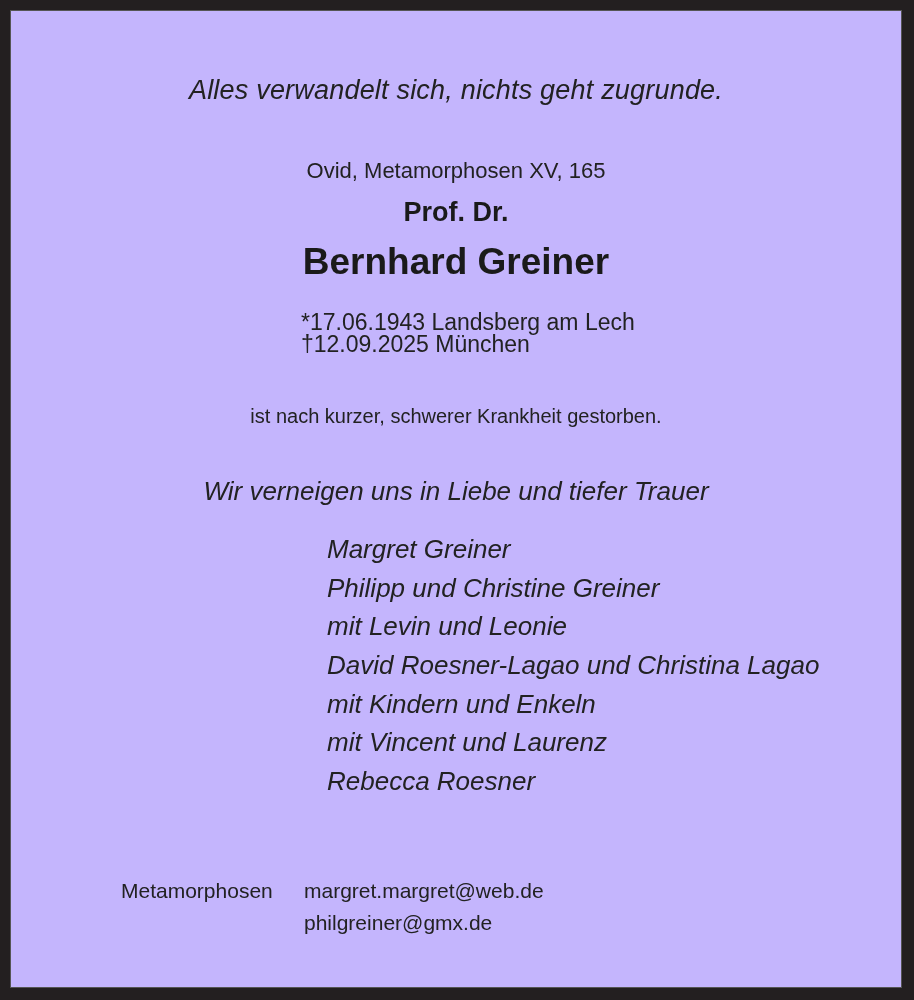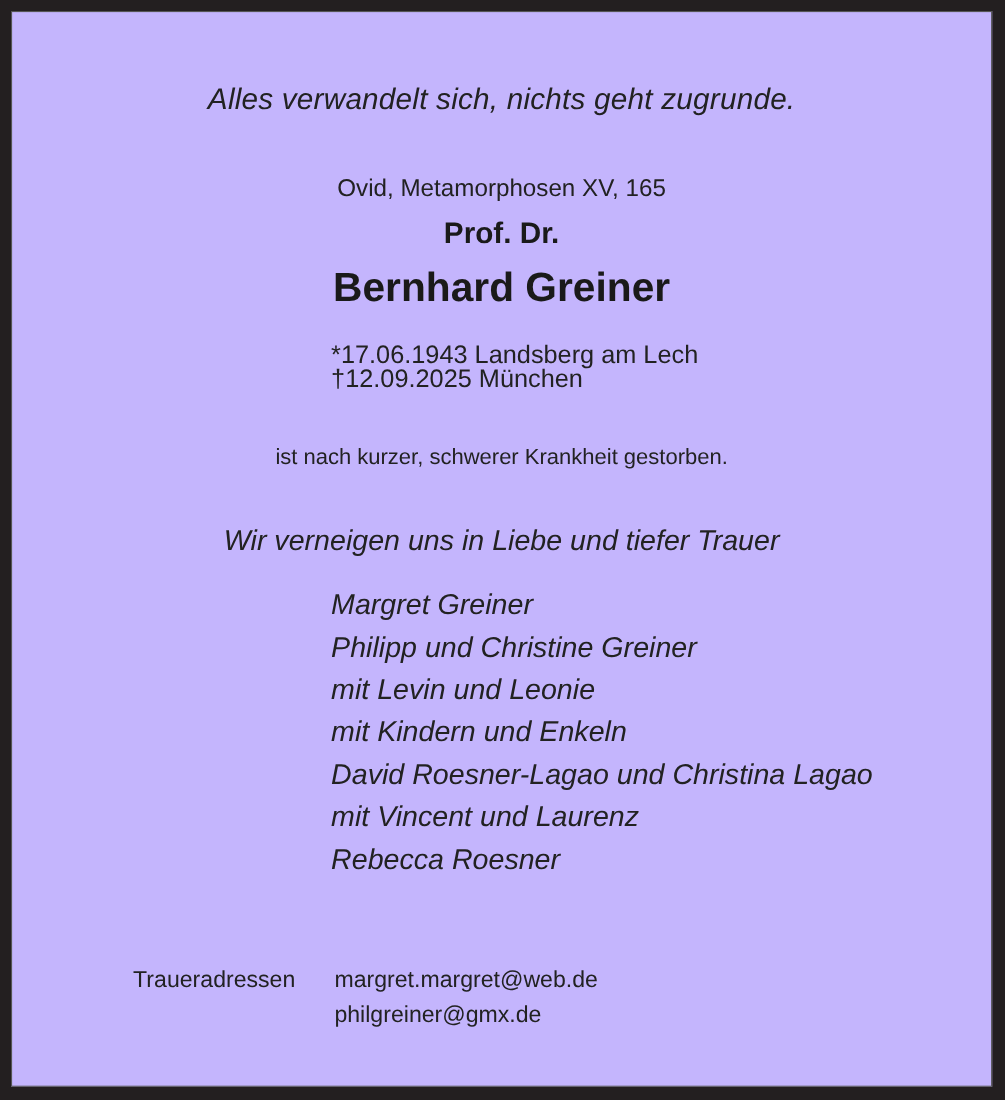--- a/index.html
+++ b/index.html
@@ -36,21 +36,21 @@
     .died { top: 320px; }
 
     .statement { top: 394px; font-size: 20px; color: #222; }
     .bow { top: 465px; font-size: 26px; font-style: italic; color: #222; }
 
     .mourners {
       position: absolute; left: 290px; top: 521px;
       list-style: none; margin: 0; padding: 0;
       font-size: 26px; font-style: italic; color: #222;
     }
-    .mourners li { height: 38.7px; line-height: 34px; white-space: nowrap; }
+    .mourners li { height: 38.7px; line-height: 34px; white-space: nowrap; margin-left: 26px; }
 
     .addr-label { left: 110px; top: 868px; font-size: 21px; color: #222; }
     .addr { left: 293px; font-size: 21px; color: #222; }
     .addr1 { top: 868px; }
     .addr2 { top: 900px; }
   </style>
 </head>
 <body>
 
 <div class="card">
@@ -63,22 +63,22 @@
   <div class="abs dates born">*17.06.1943 Landsberg am Lech</div>
   <div class="abs dates died">†12.09.2025 München</div>
 
   <div class="abs center statement">ist nach kurzer, schwerer Krankheit gestorben.</div>
   <div class="abs center bow">Wir verneigen uns in Liebe und tiefer Trauer</div>
 
   <ul class="mourners">
     <li>Margret Greiner</li>
     <li>Philipp und Christine Greiner</li>
     <li>mit Levin und Leonie</li>
+    <li>David Roesner-Lagao und Christina Lagao</li>
     <li>mit Kindern und Enkeln</li>
-    <li>David Roesner-Lagao und Christina Lagao</li>
     <li>mit Vincent und Laurenz</li>
     <li>Rebecca Roesner</li>
   </ul>
 
-  <div class="abs addr-label">Traueradressen</div>
+  <div class="abs addr-label">Metamorphosen</div>
   <div class="abs addr addr1">margret.margret@web.de</div>
   <div class="abs addr addr2">philgreiner@gmx.de</div>
 </div>
 
 </body></html>

